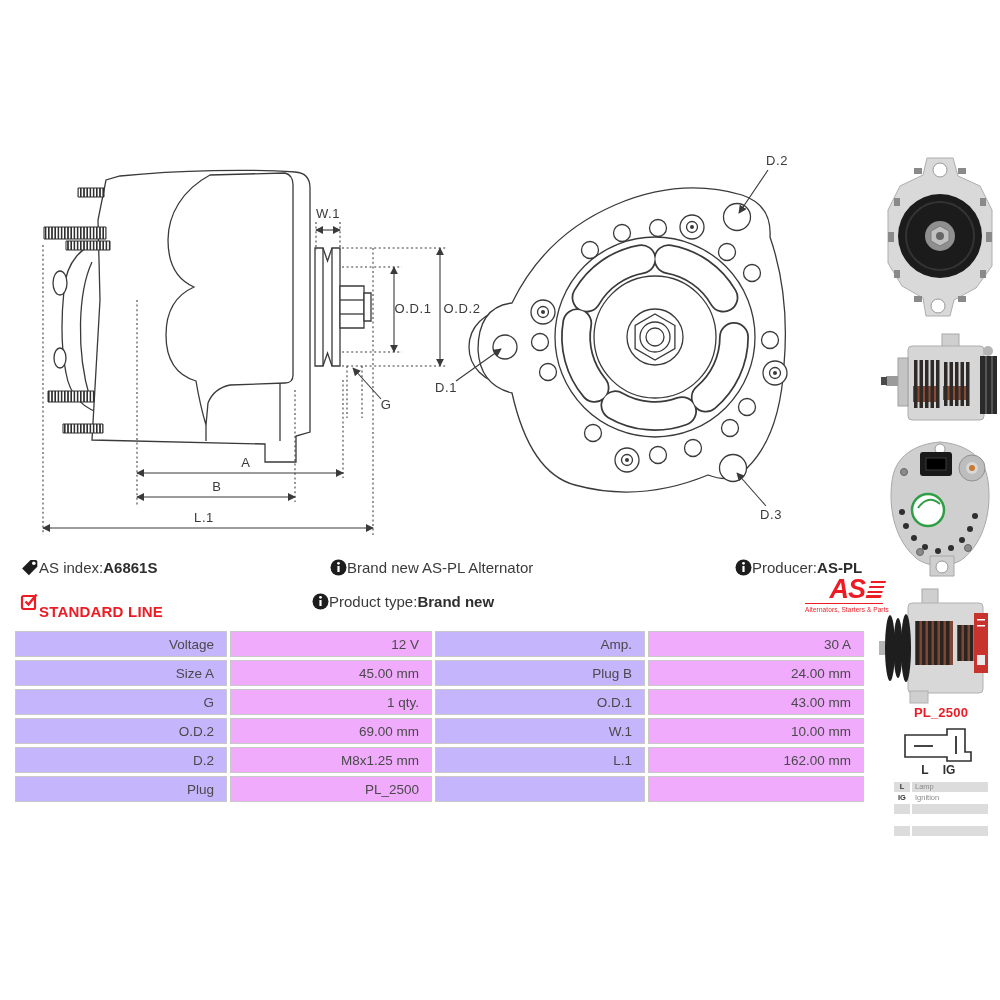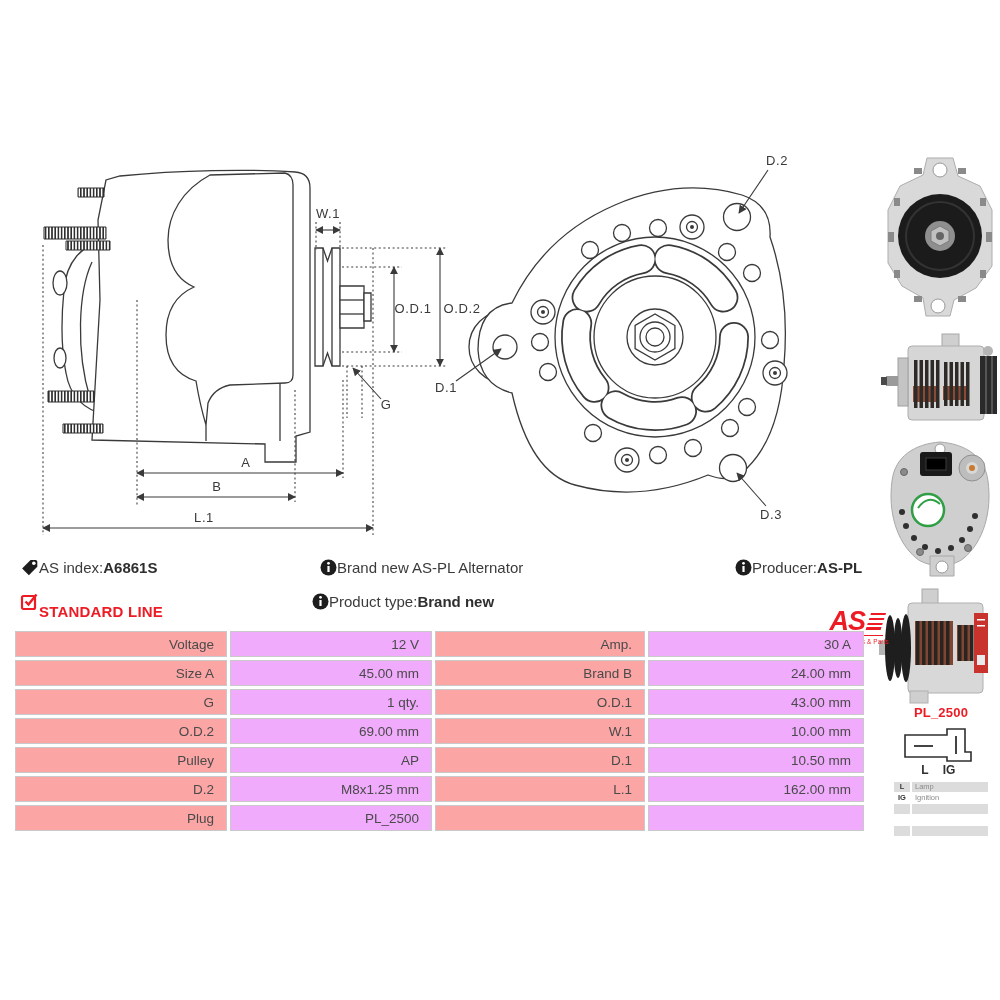--- a/index.html
+++ b/index.html
@@ -16,29 +16,29 @@
   .lnw { fill:#fff; stroke:#3a3a3a; stroke-width:1.3; }
   .dt { fill:none; stroke:#3a3a3a; stroke-width:1.05; stroke-dasharray:2,2.6; }
   .dim { fill:none; stroke:#3a3a3a; stroke-width:1.1; }
   .slotdark { fill:none; stroke:#3a3a3a; stroke-width:30; stroke-linecap:round; }
   .slotwhite { fill:none; stroke:#fff; stroke-width:26.5; stroke-linecap:round; }
   .diagram text { font-family:"Liberation Sans",sans-serif; font-size:13px; fill:#3a3a3a; letter-spacing:.6px; }
   
   .inforow { position:absolute; display:flex; align-items:center; gap:0; font-size:15px; height:20px; }
   .inforow b { color:#2e2e2e; }
   .std-line { font-weight:bold; color:#ed1c24; letter-spacing:.2px;margin-top:20px; }
-  .as-logo { position:absolute; left:805px; top:608px; width:78px; }
+  .as-logo { position:absolute; left:805px; top:576px; width:78px; }
   .as-word { color:#ed1c24; font-style:italic; font-weight:bold; font-size:27px; line-height:26px; text-align:right; letter-spacing:-1px; }
   .as-flag { display:inline-block; width:15px; height:19px; margin-left:3px; vertical-align:-2px;
      background:repeating-linear-gradient(180deg,#ed1c24 0 2.4px,#fff 2.4px 4.8px); transform:skewX(-18deg); }
   .as-tag { font-size:6.4px; color:#ed1c24; text-align:right; border-top:1.4px solid #ed1c24; padding-top:1.5px; margin-top:1px; letter-spacing:.15px; white-space:nowrap; }
   
   .spec-table { position:absolute; left:12px; top:628px; width:855px; border-collapse:separate; border-spacing:3px; }
   .spec-table td { height:24px; font-size:13.5px; color:#4a4a4a; text-align:right; padding:0 12px 0 0; border:1px solid #c9c9c9; }
-  .spec-table td.lab { background:#fca5a5; }
+  .spec-table td.lab { background:#c4b5fd; }
   .spec-table td.val { background:#f0abfc; }
   
   .photo { position:absolute; }
   
   .plug-panel { position:absolute; left:894px; top:705px; width:94px; }
   .plug-title { color:#ed1c24; font-weight:bold; font-size:13px; text-align:center; letter-spacing:.2px; }
   .plug-svg { display:block; margin:4px auto 0 auto; }
   .legend { margin-top:6px; }
   .legend-row { display:flex; gap:2px; height:10px; margin-bottom:1px; font-size:7.5px; line-height:10px; }
   .legend-row .k { width:16px; text-align:center; font-weight:bold; color:#333; }
@@ -283,21 +283,21 @@
 
   <div class="inforow" style="left:20px;top:557px">
     <svg width="19" height="19" viewBox="0 0 18 18">
       <path d="M2,10 L10,2 L14.8,2 A1.6,1.6 0 0 1 16.4,3.6 L16.4,8.4 L8.4,16.4 Z" fill="#1d1d1d"></path>
       <circle cx="13.1" cy="5" r="1.7" fill="#fff"></circle>
     </svg>
     <span>AS index:</span>
     <b>A6861S</b>
   </div>
 
-  <div class="inforow" style="left:320px;top:557px">
+  <div class="inforow" style="left:330px;top:557px">
     <svg width="17" height="17" viewBox="0 0 17 17">
       <circle cx="8.5" cy="8.5" r="8" fill="#1d1d1d"></circle>
       <rect x="7.4" y="7" width="2.2" height="6" fill="#fff"></rect>
         <circle cx="8.5" cy="4.3" r="1.4" fill="#fff"></circle>
     </svg>
     <span>Brand new AS-PL Alternator</span>
   </div>
 
   <div class="inforow" style="left:735px;top:557px">
     <svg width="17" height="17" viewBox="0 0 17 17">
@@ -342,40 +342,34 @@
     <tbody>
       <tr>
         <td class="lab">Voltage</td>
         <td class="val">12 V</td>
         <td class="lab">Amp.</td>
         <td class="val">30 A</td>
       </tr>
       <tr>
         <td class="lab">Size A</td>
         <td class="val">45.00 mm</td>
-        <td class="lab">Brand B</td>
+        <td class="lab">Plug B</td>
         <td class="val">24.00 mm</td>
       </tr>
       <tr>
         <td class="lab">G</td>
         <td class="val">1 qty.</td>
         <td class="lab">O.D.1</td>
         <td class="val">43.00 mm</td>
       </tr>
       <tr>
         <td class="lab">O.D.2</td>
         <td class="val">69.00 mm</td>
         <td class="lab">W.1</td>
         <td class="val">10.00 mm</td>
-      </tr>
-      <tr>
-        <td class="lab">Pulley</td>
-        <td class="val">AP</td>
-        <td class="lab">D.1</td>
-        <td class="val">10.50 mm</td>
       </tr>
       <tr>
         <td class="lab">D.2</td>
         <td class="val">M8x1.25 mm</td>
         <td class="lab">L.1</td>
         <td class="val">162.00 mm</td>
       </tr>
       <tr>
         <td class="lab">Plug</td>
         <td class="val">PL_2500</td>

